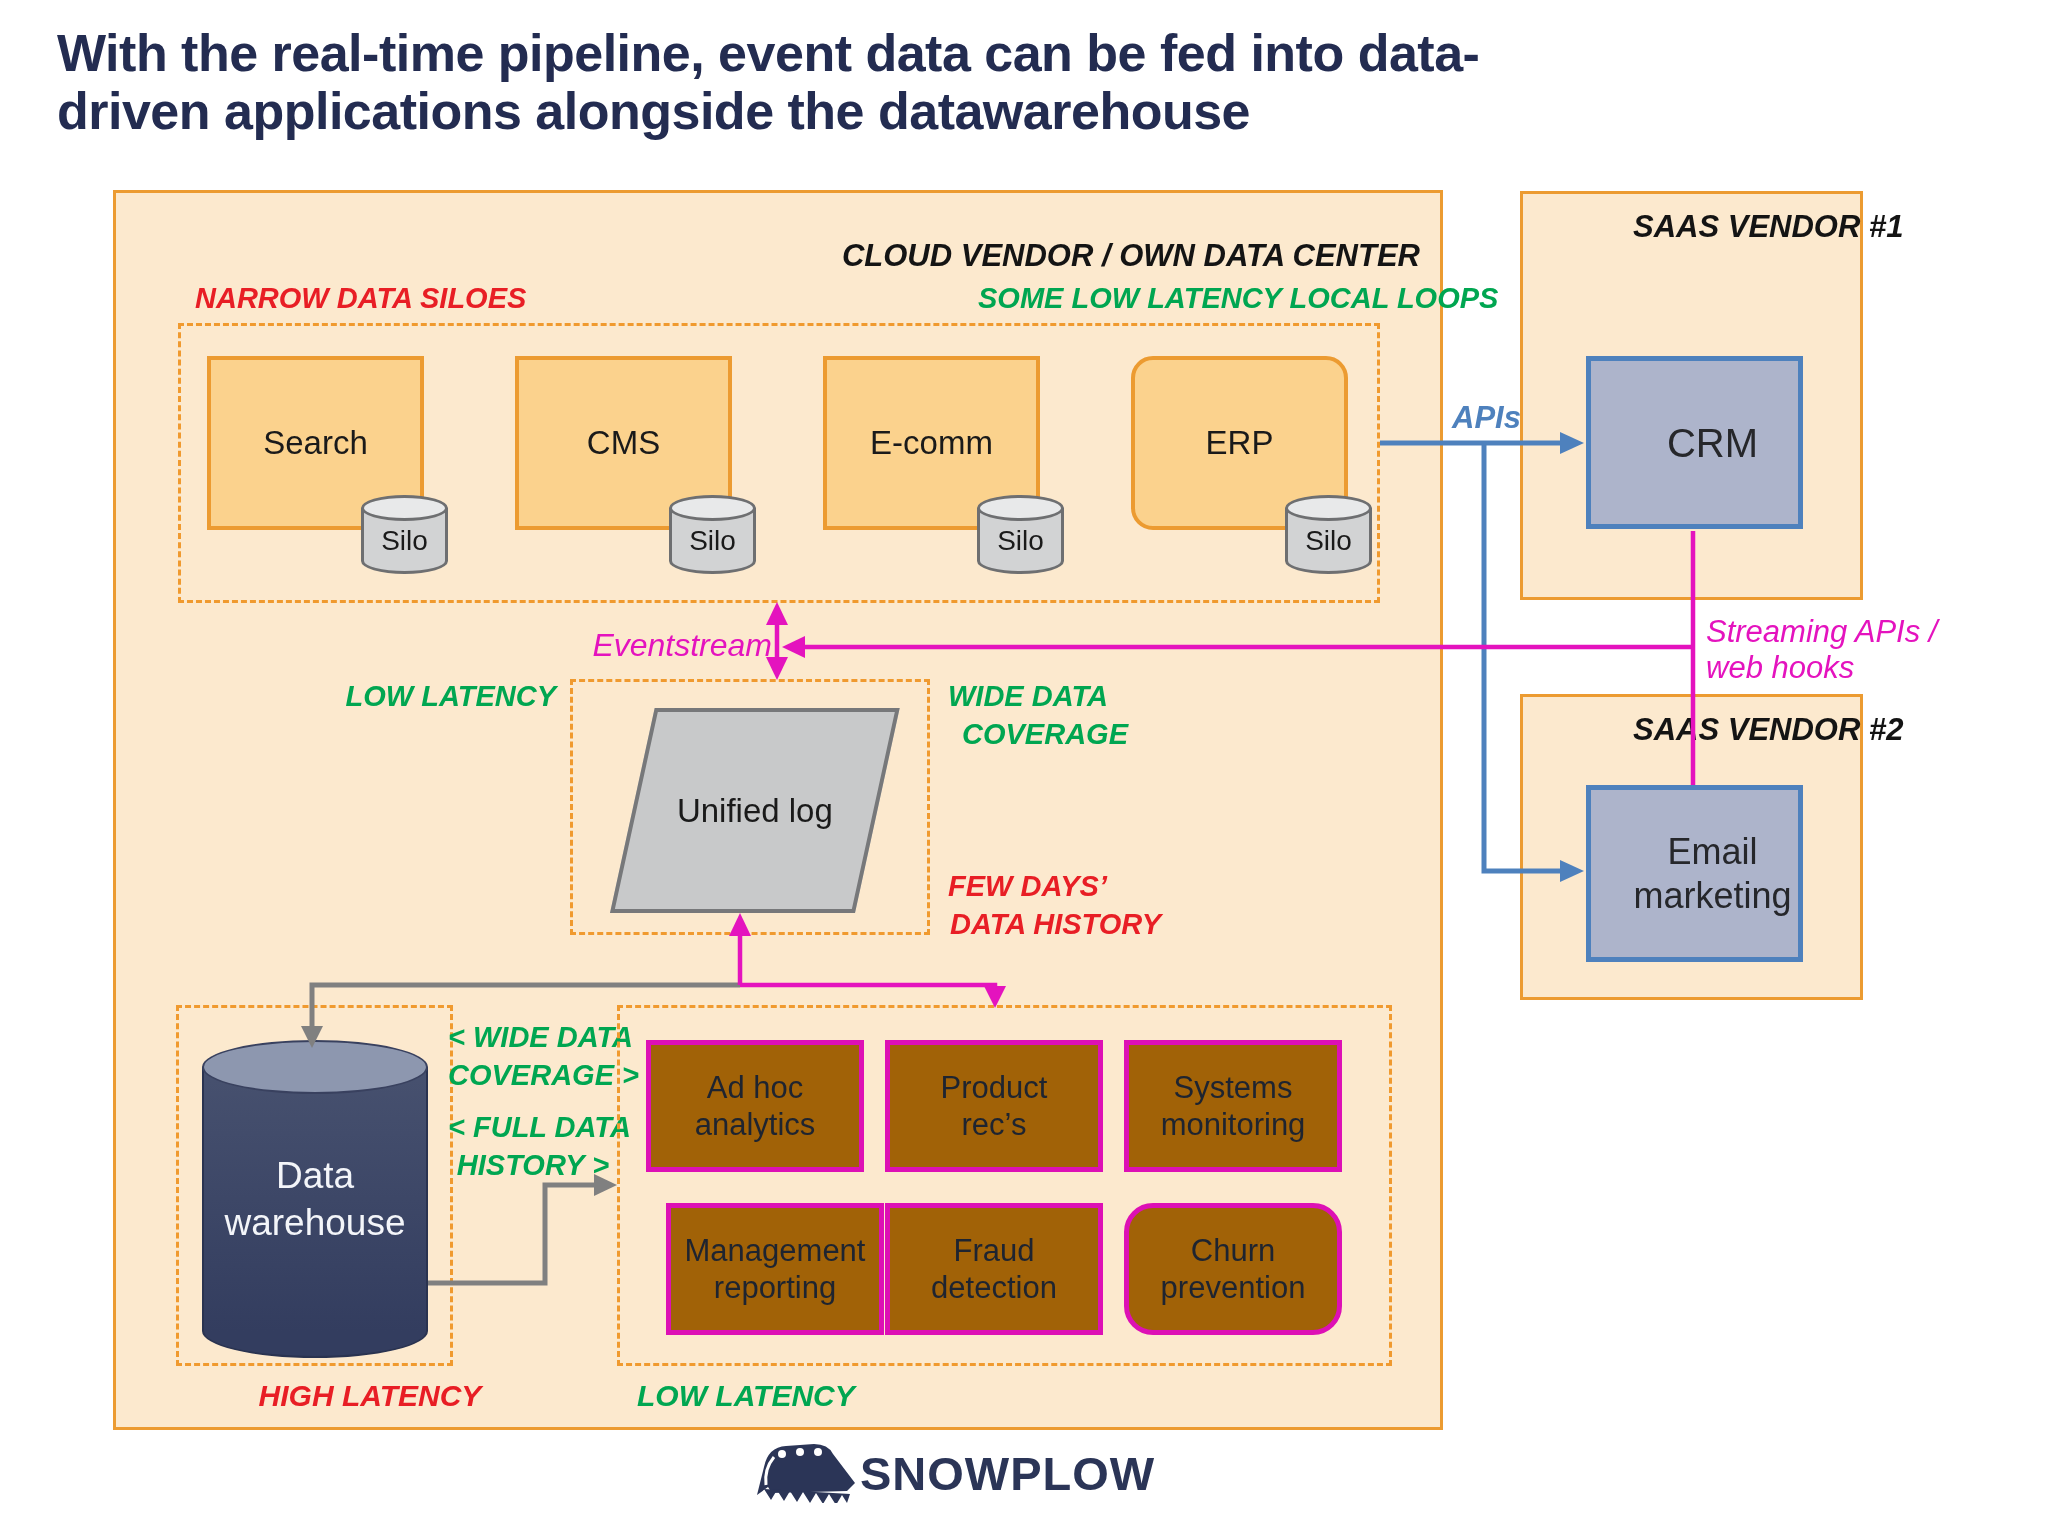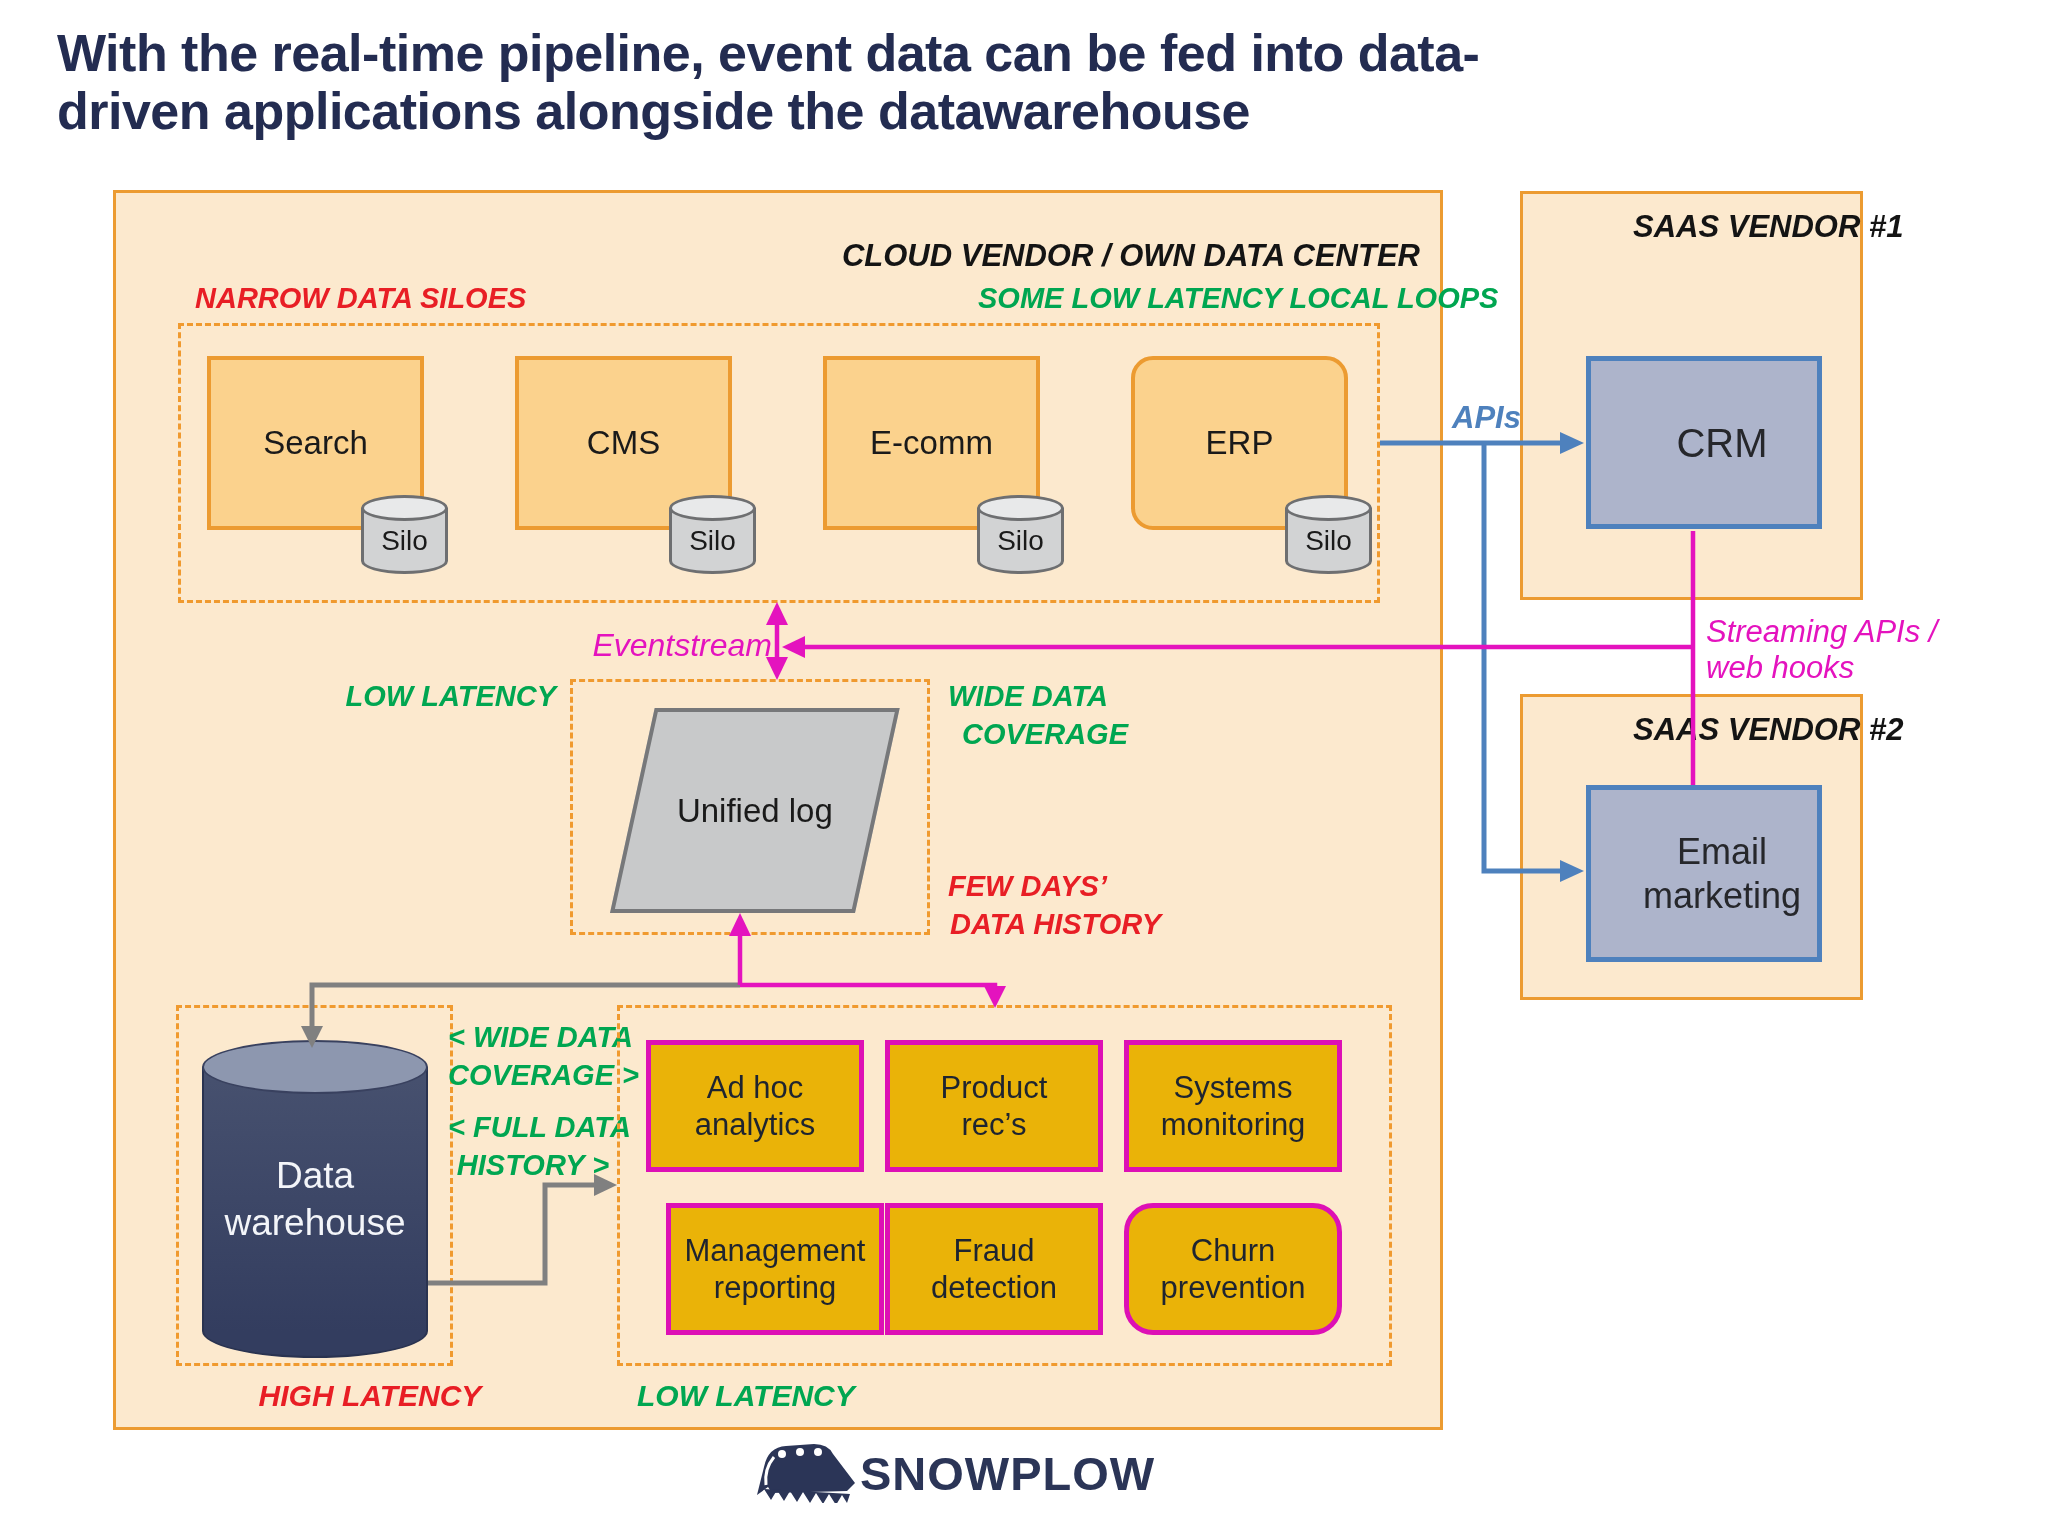--- a/index.html
+++ b/index.html
@@ -21,27 +21,27 @@
   .green { color:#00A651; }
   .magenta { color:#E413BE; }
   .blue  { color:#4E81BD; }
   .sysbox {
     position:absolute; width:217px; height:174px; background:#FBD28D;
     border:4px solid #EC9B31; box-sizing:border-box;
     display:flex; align-items:center; justify-content:center;
     font-size:33px; color:#1a1a1a;
   }
   .pinkbox {
-    position:absolute; width:218px; height:132px; background:#eab308;
+    position:absolute; width:218px; height:132px; background:#a16207;
     border:5px solid #DD10B5; box-sizing:border-box;
     display:flex; align-items:center; justify-content:center; text-align:center;
     font-size:31px; color:#1E2430; line-height:37px; padding:0 14px;
   }
   .bluebox {
-    position:absolute; width:236px; background:#ADB4CB; border:5px solid #4E81BD;
+    position:absolute; width:217px; background:#ADB4CB; border:5px solid #4E81BD;
     box-sizing:border-box; display:flex; align-items:center; justify-content:center;
     text-align:center; color:#26272B; line-height:44px;padding-left:36px;
   }
   
   .silo { position:absolute; width:87px; height:79px; }
   .silo .cap-bot { position:absolute; left:0; right:0; bottom:0; height:26px; border-radius:50%;
     background:#D2D3D4; border:3px solid #6E6F71; box-sizing:border-box; z-index:1; }
   .silo .body { position:absolute; left:0; right:0; top:13px; bottom:13px; background:#D2D3D4;
     border-left:3px solid #6E6F71; border-right:3px solid #6E6F71; box-sizing:border-box; z-index:2; }
   .silo .cap-top { position:absolute; left:0; right:0; top:0; height:26px; border-radius:50%;

